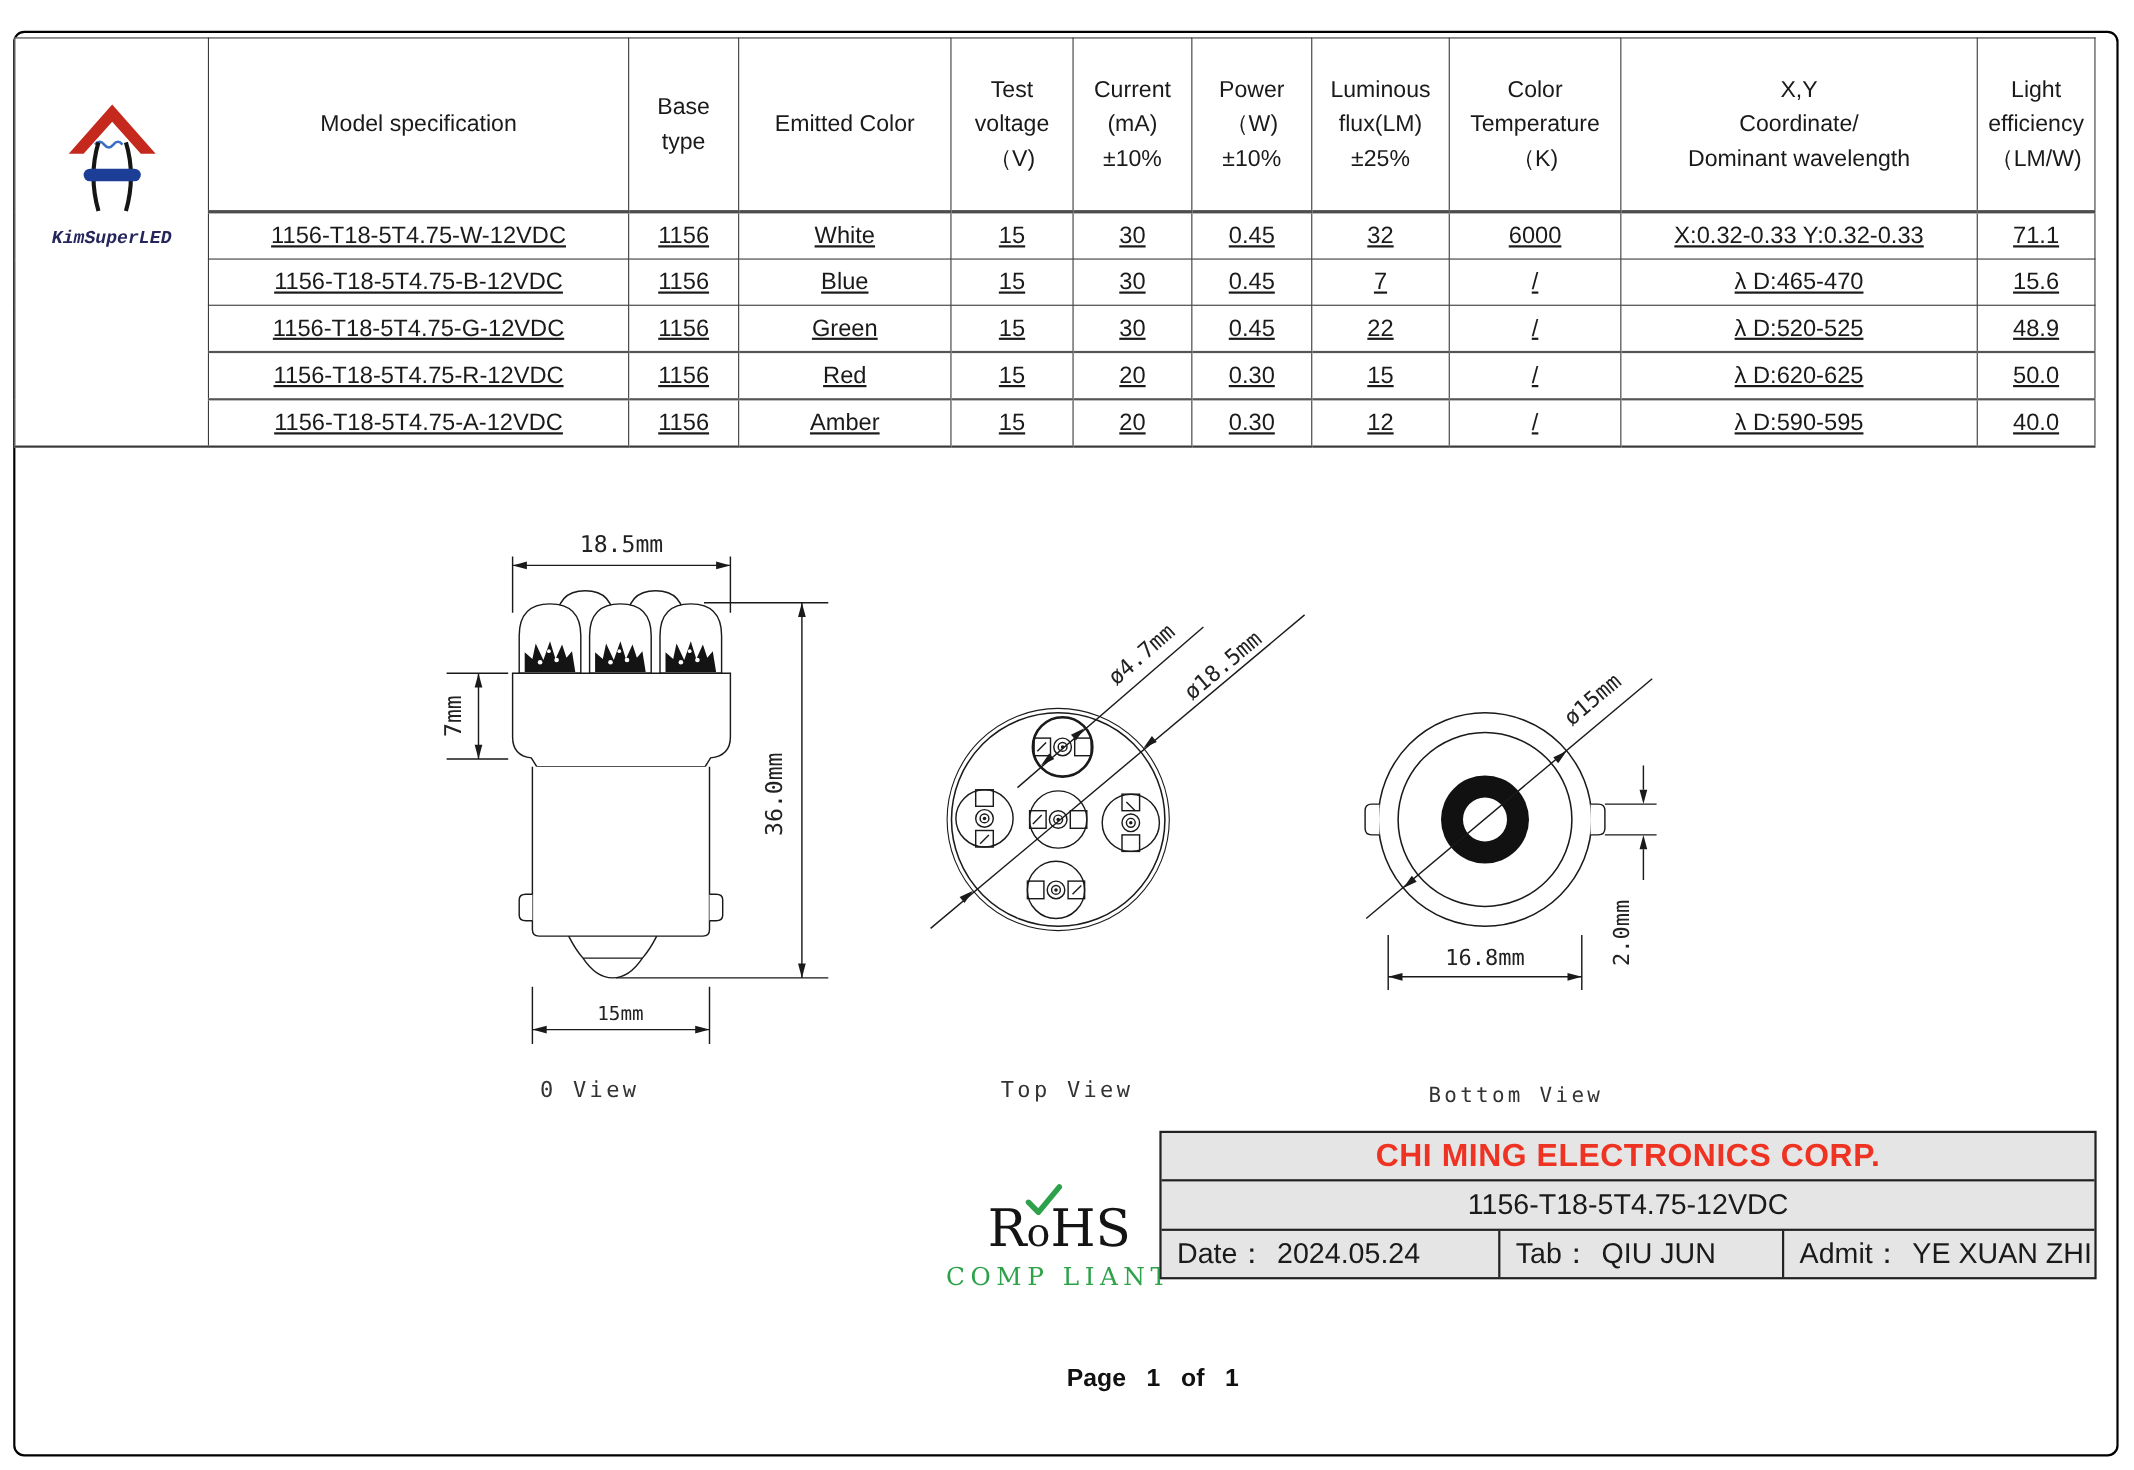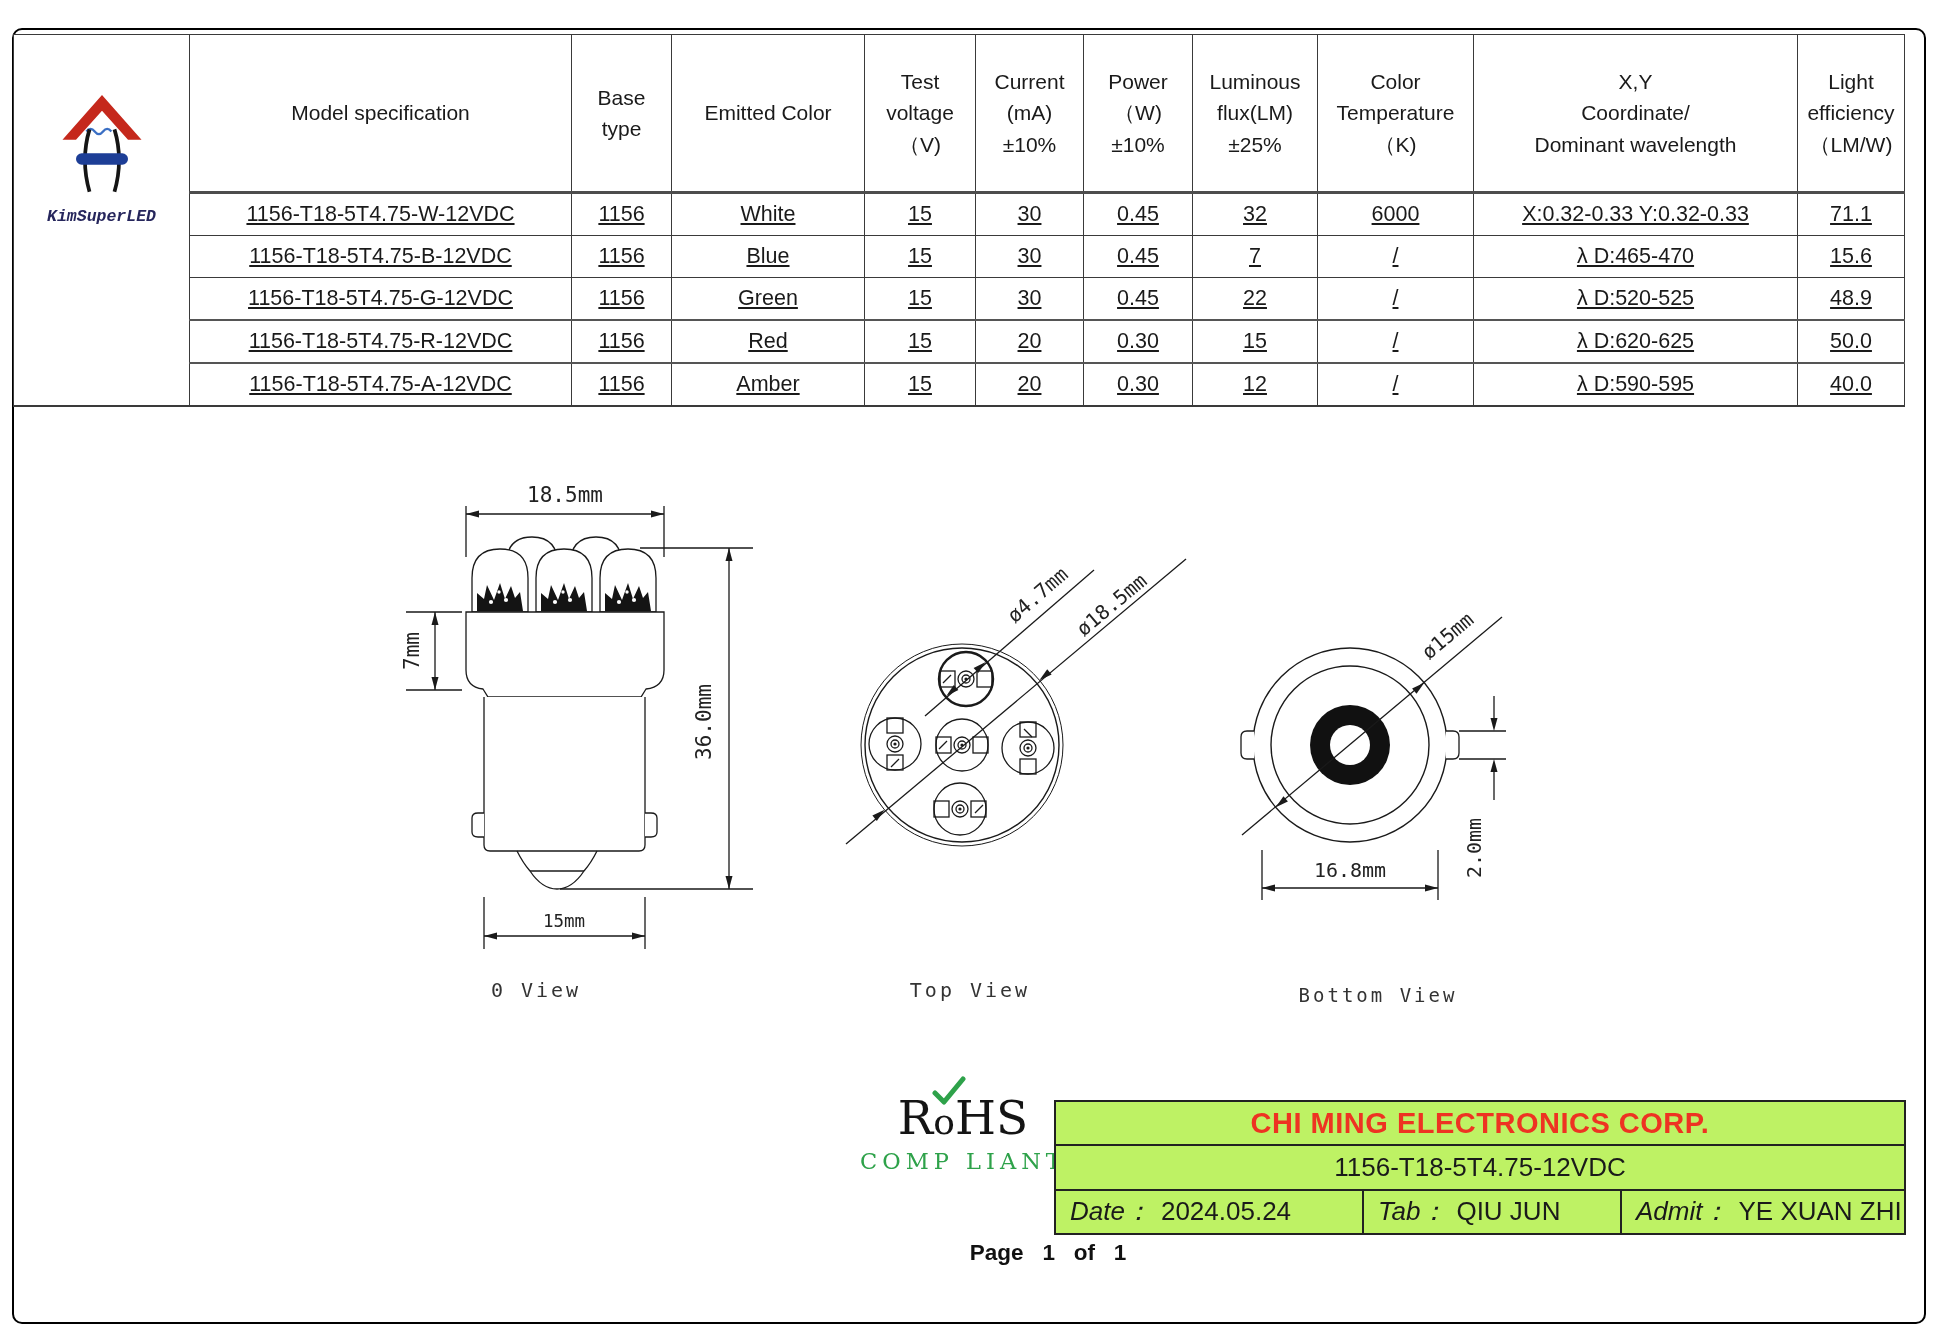--- a/index.html
+++ b/index.html
@@ -35,36 +35,36 @@
   .dimtxt{font-family:"DejaVu Sans Mono", monospace;fill:#222;}
   .viewlbl{font-family:"DejaVu Sans Mono", monospace;fill:#333;letter-spacing:3px;}
   
   .rohs{position:absolute;left:857px;top:1094px;width:212px;text-align:center;}
   .rohs-word{font-family:"DejaVu Serif", serif;font-size:47px;color:#141414;position:relative;display:inline-block;line-height:1;}
   .rohs-word .o{font-size:36px;}
   .rohs-check{position:absolute;left:34px;top:-18px;}
   .rohs-compliant{font-family:"DejaVu Serif", serif;font-size:22.5px;color:#2ea24a;letter-spacing:5px;margin-top:7px;white-space:pre;}
   
   .info-table{
-    position:absolute;left:1054px;top:1100px;width:852px;height:135px;
-    border:2px solid #222;display:flex;flex-direction:column;background:#bef264;box-sizing:border-box;
+    position:absolute;left:1054px;top:1028px;width:852px;height:135px;
+    border:2px solid #222;display:flex;flex-direction:column;background:#e5e5e5;box-sizing:border-box;
   }
   .info-row{display:flex;flex:1;min-height:0;}
   .info-row + .info-row{border-top:2px solid #222;}
   .info-cell{display:flex;align-items:center;box-sizing:border-box;font-size:26px;}
   .info-cell + .info-cell{border-left:2px solid #222;}
   .info-title{justify-content:center;width:100%;font-weight:700;font-size:29px;color:#ee3322;letter-spacing:0.5px;}
   .c-center{justify-content:center;}
   .c-left{justify-content:flex-start;padding-left:14px;}
   .w1{width:306px;flex:none;}
   .w2{flex:1;}
   .w3a{width:306px;flex:none;}
   .w3b{width:258px;flex:none;}
   .w3c{flex:1;}
-  .lbl{margin-right:10px;font-style:italic;}
+  .lbl{margin-right:10px;}
   .spec-label{font-size:24px;}
   
   .page-footer{
     position:absolute;left:898px;top:1240px;width:300px;text-align:center;
     font-size:22.5px;font-weight:600;white-space:pre;color:#111;
   }
 </style>
 </head>
 <body>
 

